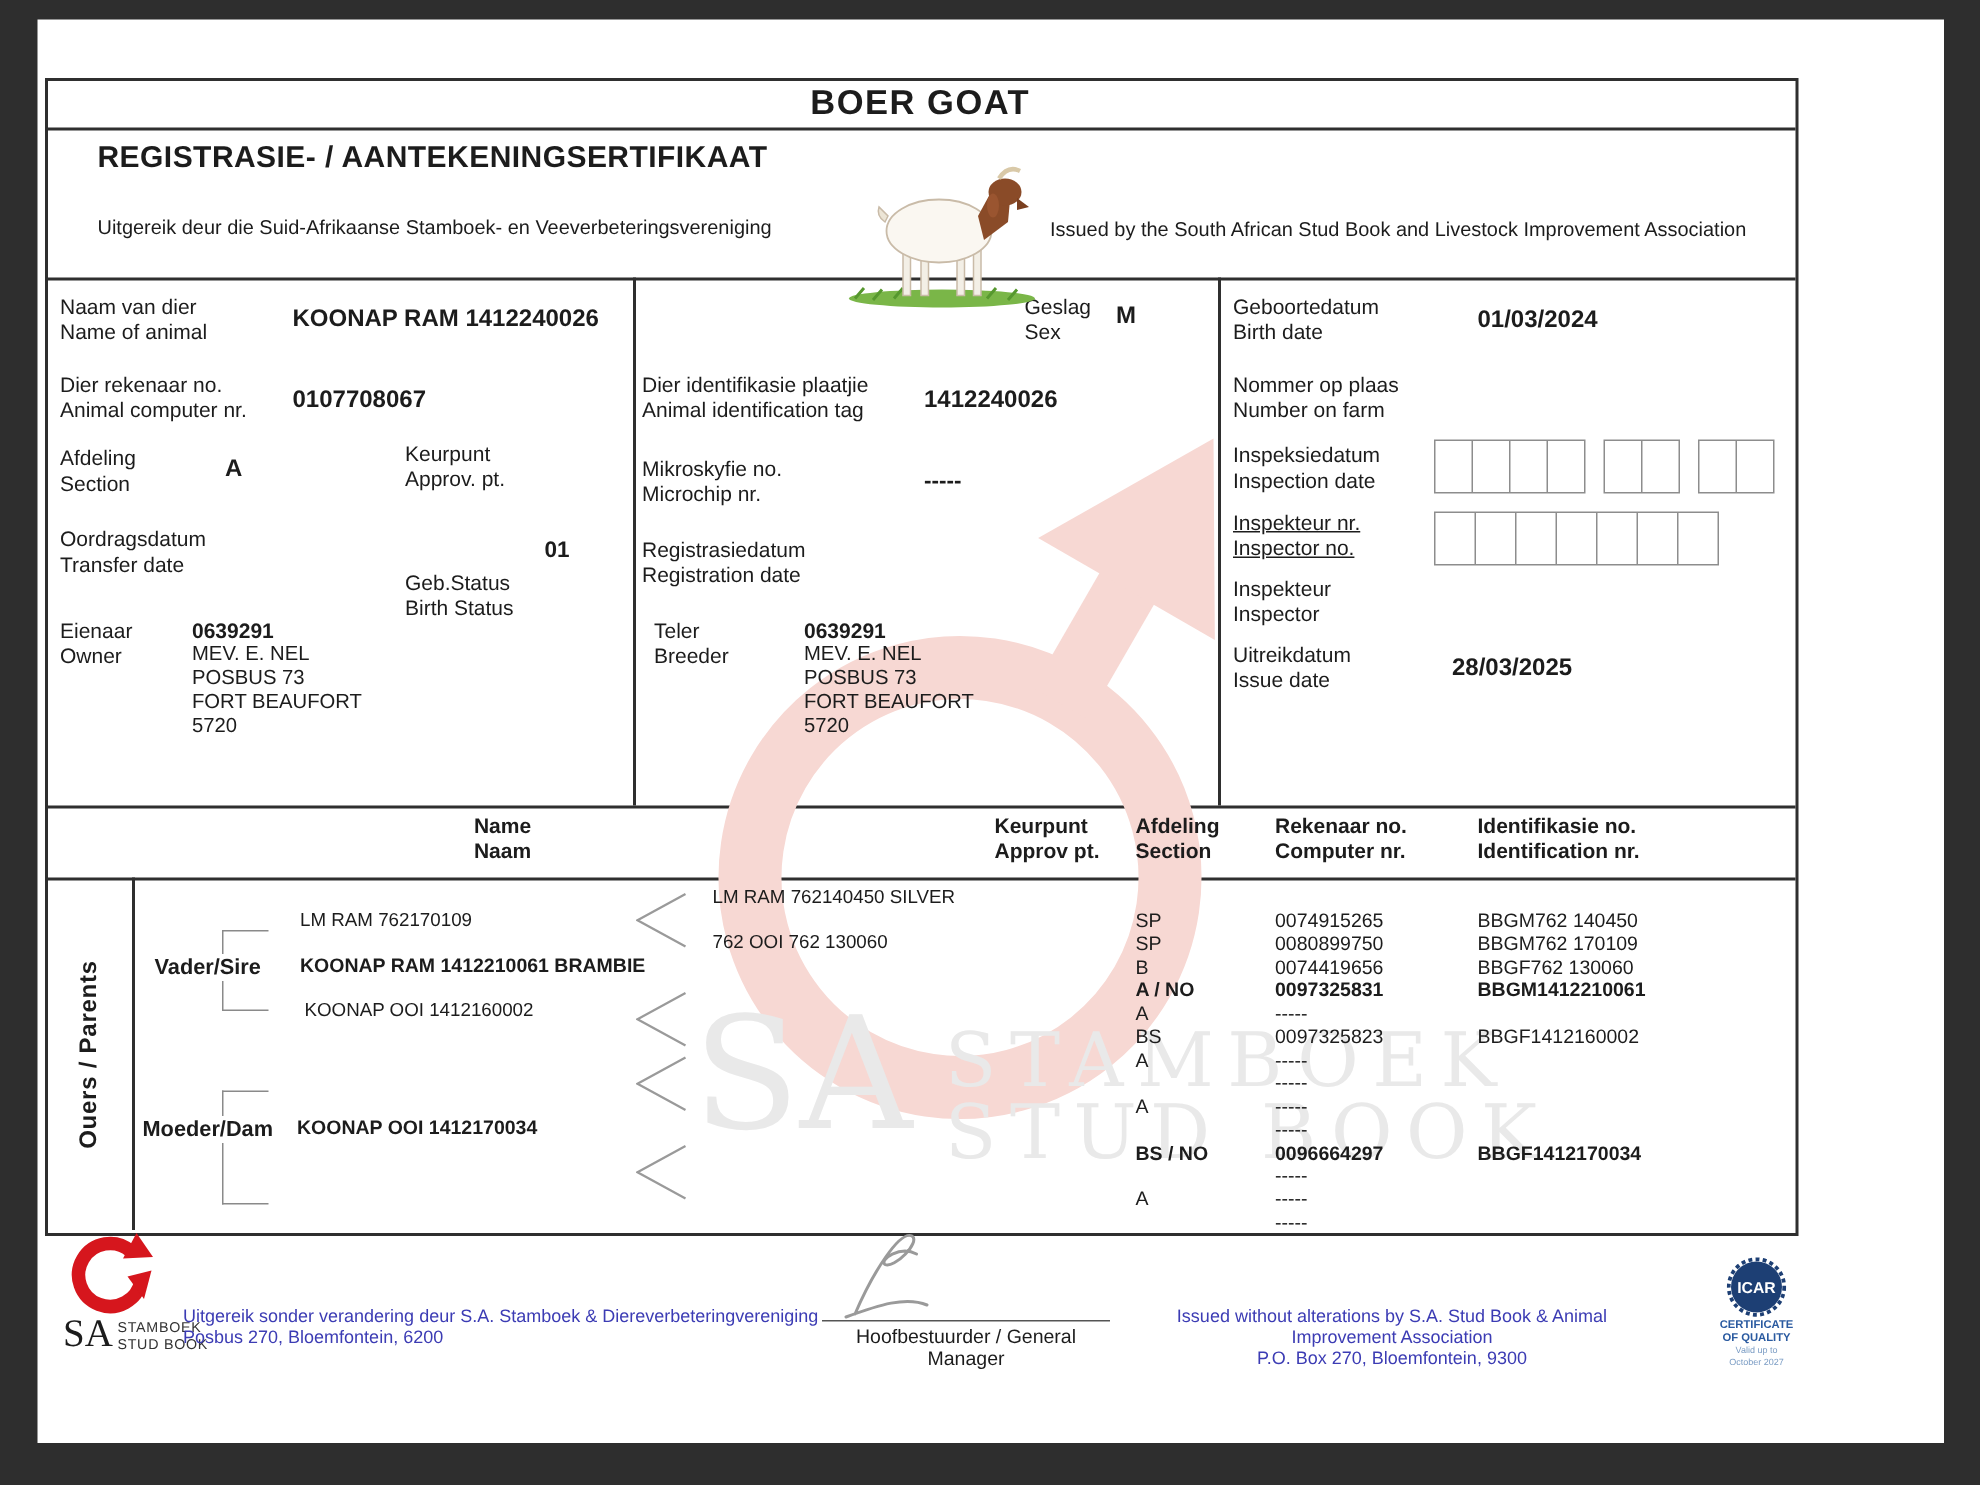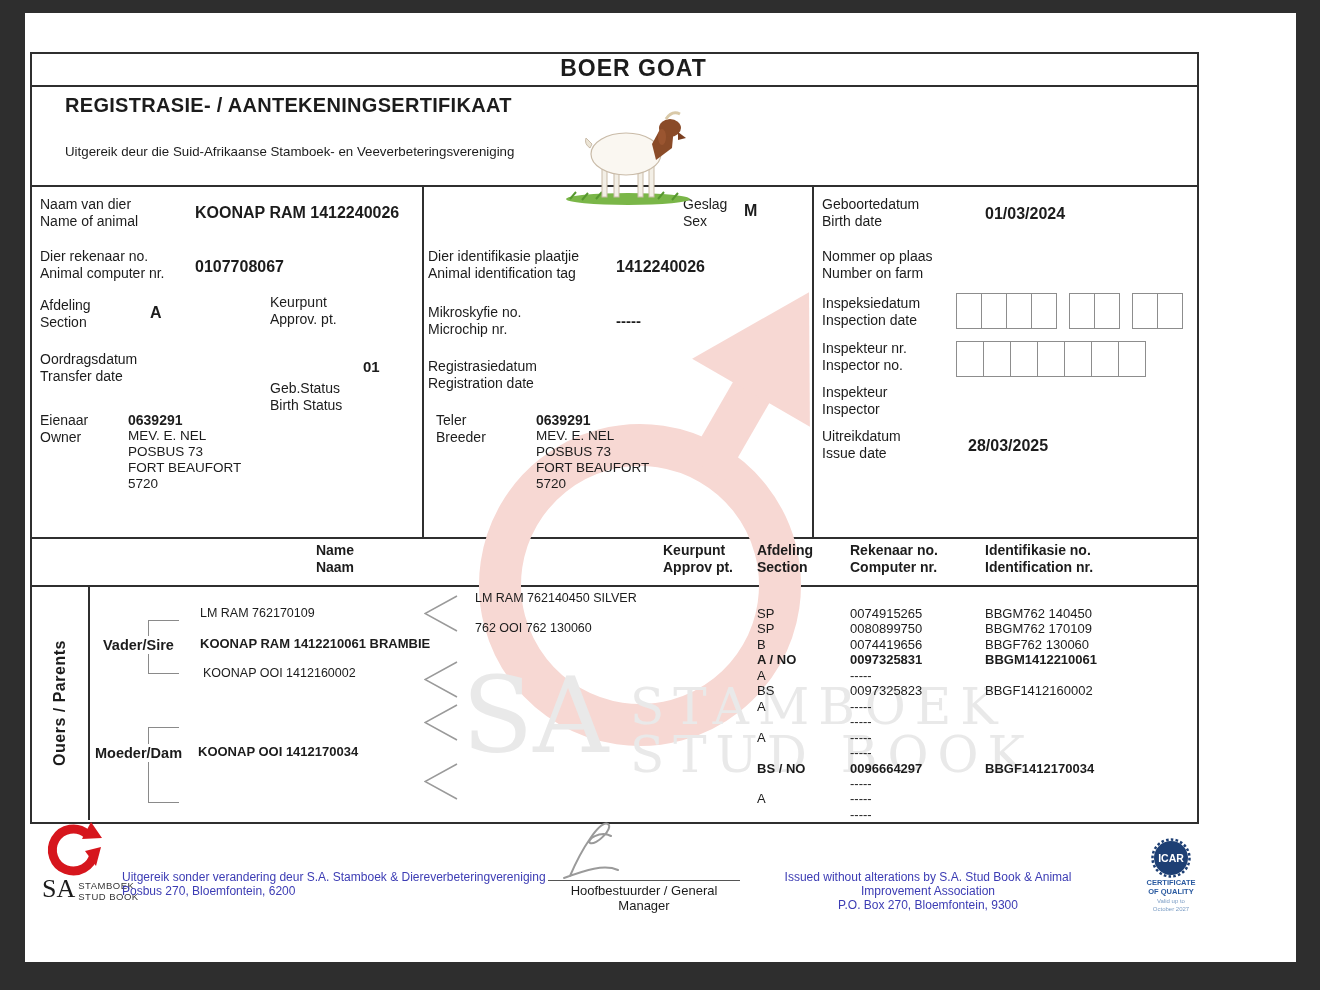--- a/index.html
+++ b/index.html
@@ -67,24 +67,25 @@
 
   <div id="cert"></div>
   <div class="hline" style="left:30px;top:85px;width:1167px;"></div>
   <div class="hline" style="left:30px;top:185px;width:1167px;"></div>
   <div class="hline" style="left:30px;top:537px;width:1167px;"></div>
   <div class="hline" style="left:30px;top:585px;width:1167px;"></div>
   <div class="vline" style="left:422px;top:185px;height:352px;"></div>
   <div class="vline" style="left:812px;top:185px;height:352px;"></div>
   <div class="vline" style="left:88px;top:585px;height:235px;"></div>
 
-  <div class="title" style="left:30px;top:55px;width:1167px;text-align:center;font-size:23px;letter-spacing:1px;padding-left:20px;">BOER GOAT</div>
+  <div class="title" style="left:30px;top:55px;width:1167px;text-align:center;font-size:23px;letter-spacing:1px;">BOER GOAT</div>
 
   <div class="title" style="left:65px;top:94px;">REGISTRASIE- / AANTEKENINGSERTIFIKAAT</div>
   <div class="subtitle" style="left:65px;top:144px;">Uitgereik deur die Suid-Afrikaanse Stamboek- en Veeverbeteringsvereniging</div>
+  <div class="subtitle" style="left:700px;top:145px;">Issued by the South African Stud Book and Livestock Improvement Association</div>
 
   <svg style="position:absolute;left:562px;top:104px;z-index:4;" width="136" height="104" viewBox="0 0 136 104">
     <ellipse cx="66" cy="95" rx="62" ry="6" fill="#7ab648"></ellipse>
     <path d="M8,95 L14,88 M20,96 L26,89 M34,95 L40,88 M96,95 L102,88 M110,96 L116,89" stroke="#56982e" stroke-width="2" fill="none"></path>
     <rect x="40" y="60" width="5" height="33" fill="#f3efe6" stroke="#c9bba8" stroke-width="1"></rect>
     <rect x="52" y="62" width="5" height="31" fill="#f3efe6" stroke="#c9bba8" stroke-width="1"></rect>
     <rect x="76" y="62" width="5" height="31" fill="#f3efe6" stroke="#c9bba8" stroke-width="1"></rect>
     <rect x="87" y="60" width="5" height="33" fill="#f3efe6" stroke="#c9bba8" stroke-width="1"></rect>
     <ellipse cx="64" cy="50" rx="35" ry="21" fill="#faf7f1" stroke="#c9bba8" stroke-width="1.2"></ellipse>
     <path d="M28,44 Q22,40 24,34 L30,40 Z" fill="#ece5d6" stroke="#c9bba8" stroke-width="1"></path>
@@ -200,21 +201,21 @@
       <div class="boxgroup">
         <div class="boxcell" style="width: 24px;"></div>
         <div class="boxcell" style="width: 24px;"></div>
       </div>
       <div class="boxgroup">
         <div class="boxcell" style="width: 24px;"></div>
         <div class="boxcell" style="width: 24px;"></div>
       </div>
     </div>
 
-  <div class="lbl" style="left:822px;top:340px;">
+  <div class="lbl" style="left:822px;top:340px;text-decoration:underline;">
     <div>Inspekteur nr.</div>
     <div>Inspector no.</div>
   </div>
   <div class="boxrow" id="insp-no-boxes" style="left:956px;top:341px;">
       <div class="boxgroup">
         <div class="boxcell" style="width: 26px;"></div>
         <div class="boxcell" style="width: 26px;"></div>
         <div class="boxcell" style="width: 26px;"></div>
         <div class="boxcell" style="width: 26px;"></div>
         <div class="boxcell" style="width: 26px;"></div>

